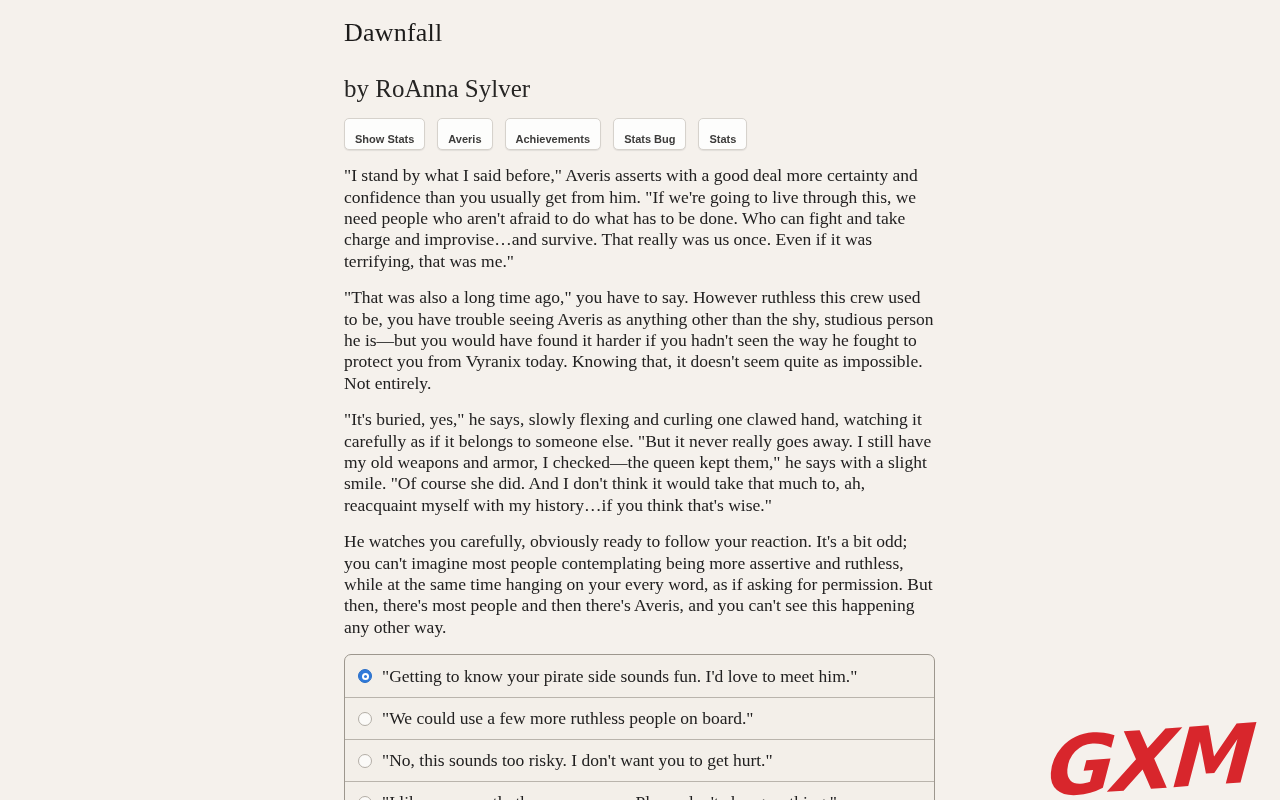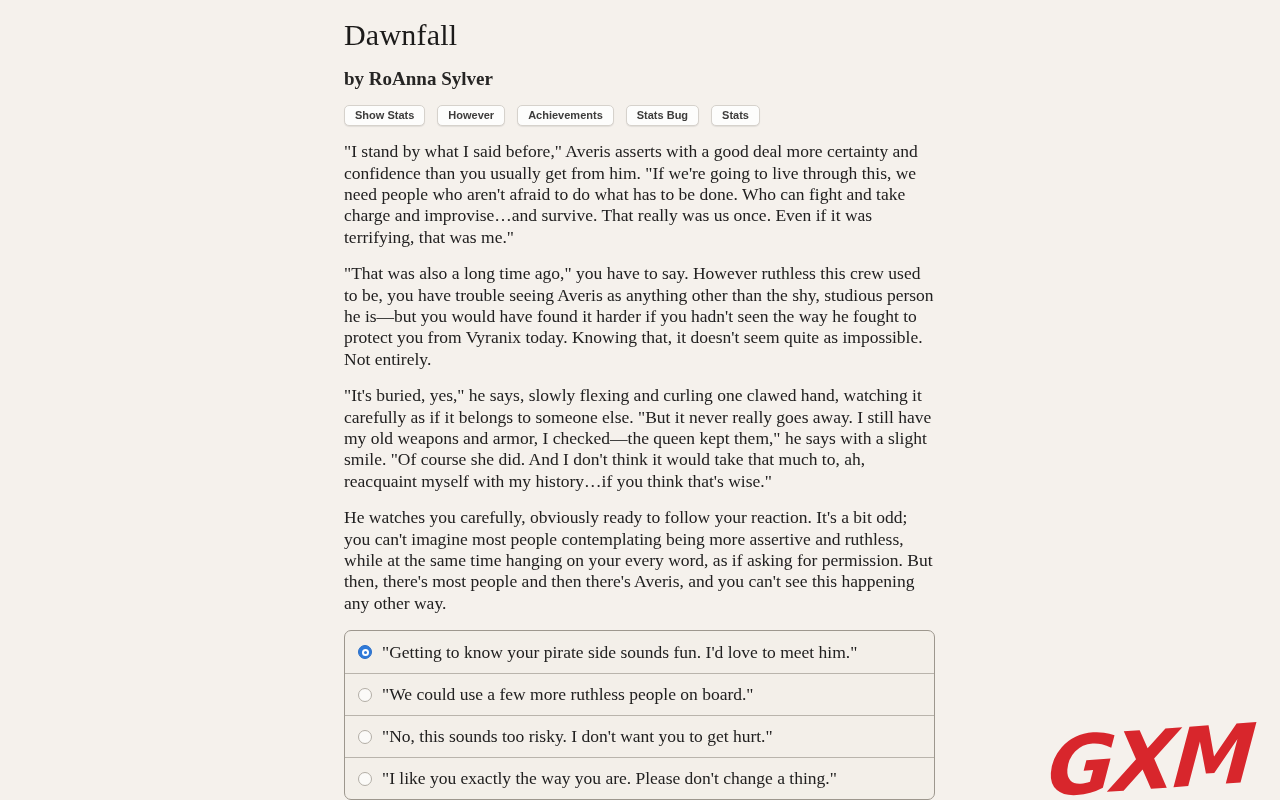--- a/index.html
+++ b/index.html
@@ -10,46 +10,45 @@
     color: #222120;
     overflow: hidden;
   }
   .content {
     position: absolute;
     left: 344px; top: 0;
     width: 591px;
   }
   .game-title {
     margin-top: 18px;
-    font-size: 30px;
+    font-size: 26px;
     font-weight: normal;
     color: #1c1b1a;
     letter-spacing: 0.2px;
   }
   .byline {
-    margin-top: 16px;
-    font-size: 19px;
+    margin-top: 27px;
+    font-size: 25px;
     color: #262524;
-    font-weight: bold;
   }
   .toolbar {
     margin-top: 15px;
     display: flex;
     gap: 12px;
     align-items: center;
   }
   .toolbar button {
     font-family: "Liberation Sans", sans-serif;
     font-size: 11px;
     font-weight: bold;
     color: #3d3c3b;
     background: #fdfdfc;
     border: 1px solid #d6d2cc;
     border-radius: 5px;
-    padding: 3px 10px 4px;
+    padding: 14px 10px 4px;
     box-shadow: 0 1px 1px rgba(0,0,0,0.08);
     cursor: pointer;
     line-height: 1.1;
   }
   .story p {
     margin-top: 15px;
     font-size: 17.5px;
     line-height: 21.4px;
     color: #212020;
     text-align: left;
@@ -122,21 +121,21 @@
 </head>
 <body>
 
 <div class="content">
 
   <h1 class="game-title">Dawnfall</h1>
   <div class="byline">by RoAnna Sylver</div>
 
   <div class="toolbar">
     <button>Show Stats</button>
-    <button>However</button>
+    <button>Averis</button>
     <button>Achievements</button>
     <button>Stats Bug</button>
     <button>Stats</button>
   </div>
 
   <div class="story">
     <p>"I stand by what I said before," Averis asserts with a good deal more certainty and confidence than you usually get from him. "If we're going to live through this, we need people who aren't afraid to do what has to be done. Who can fight and take charge and improvise…and survive. That really was us once. Even if it was terrifying, that was me."</p>
     <p>"That was also a long time ago," you have to say. However ruthless this crew used to be, you have trouble seeing Averis as anything other than the shy, studious person he is—but you would have found it harder if you hadn't seen the way he fought to protect you from Vyranix today. Knowing that, it doesn't seem quite as impossible. Not entirely.</p>
     <p>"It's buried, yes," he says, slowly flexing and curling one clawed hand, watching it carefully as if it belongs to someone else. "But it never really goes away. I still have my old weapons and armor, I checked—the queen kept them," he says with a slight smile. "Of course she did. And I don't think it would take that much to, ah, reacquaint myself with my history…if you think that's wise."</p>
     <p>He watches you carefully, obviously ready to follow your reaction. It's a bit odd; you can't imagine most people contemplating being more assertive and ruthless, while at the same time hanging on your every word, as if asking for permission. But then, there's most people and then there's Averis, and you can't see this happening any other way.</p>

